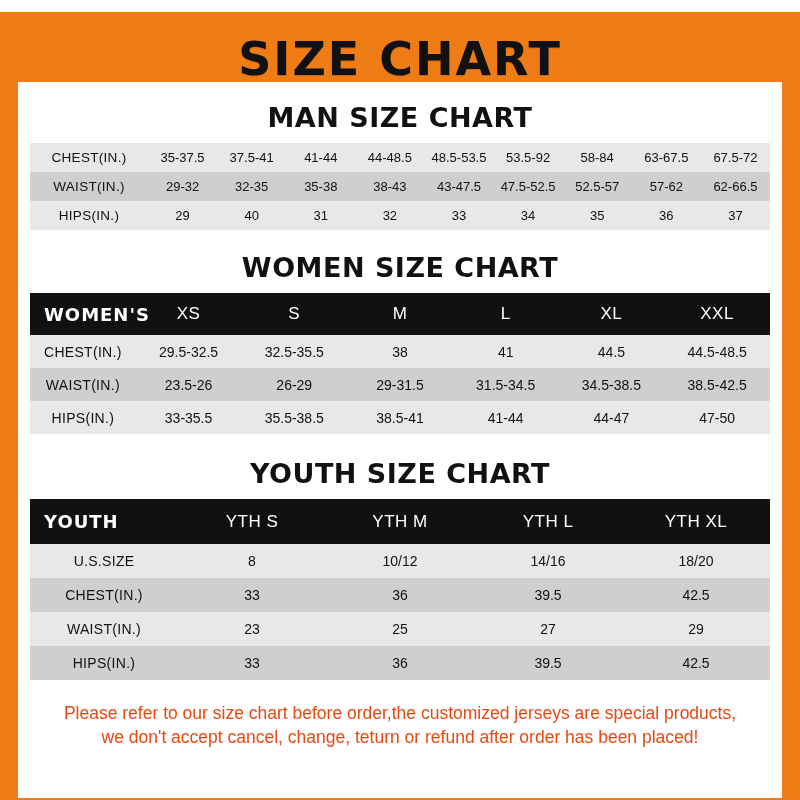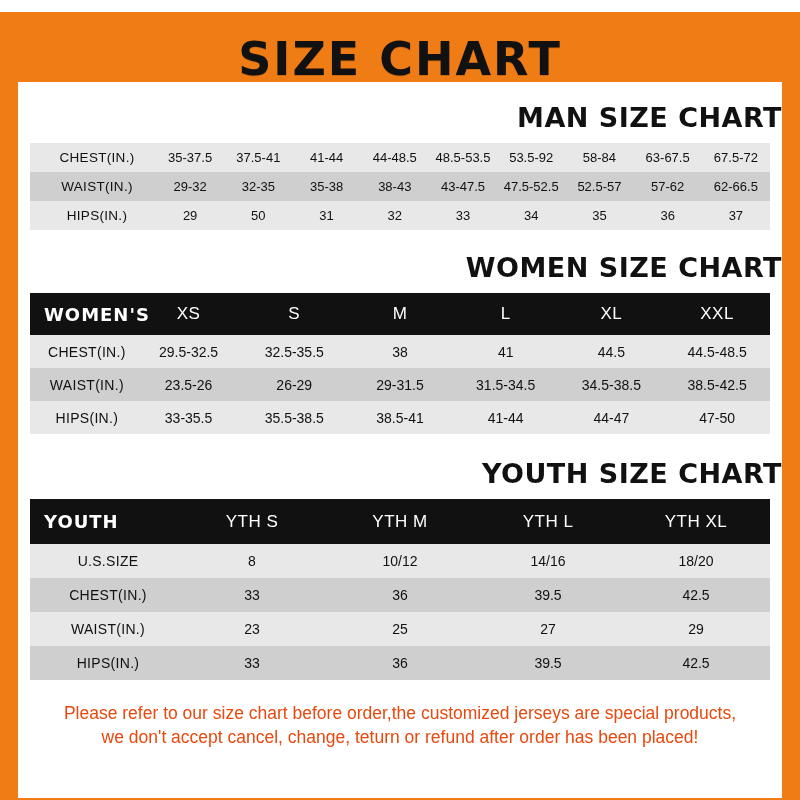--- a/index.html
+++ b/index.html
@@ -33,21 +33,21 @@
   .banner-title {
     font-family: "DejaVu Sans", sans-serif;
     font-weight: bold;
     font-size: 46px;
     letter-spacing: 2px;
     color: #111111;
     line-height: 1;
     text-shadow: 0 1px 0 rgba(0,0,0,0.15);
   }
   .section-title {
-    text-align: right;
+    text-align: center;
     font-family: "DejaVu Sans", sans-serif;
     font-weight: bold;
     font-size: 27px;
     color: #111111;
     letter-spacing: 0.5px;
   }
   .s1-title { margin-top: 20px; }
   .s2-title { margin-top: 22px; }
   .s3-title { margin-top: 24px; }
 
@@ -82,21 +82,20 @@
   .row-a td { background: #e8e8e8; }
   .row-b td { background: #cfcfcf; }
   .data-row td {
     height: 29px;
     font-size: 13px;
     color: #111111;
   }
   .data-row td.label {
     font-size: 13.5px;
     letter-spacing: 0.3px;
-    padding-left: 8px;
   }
 
   
   .men { width: 740px; }
   .men td.label { width: 118px; }
 
   
   .women { width: 740px; }
   .women .hdr-row td { height: 42px; font-size: 17px; }
   .women .hdr-row td.corner { font-size: 18px; }
@@ -160,21 +159,21 @@
       <td>38-43</td>
       <td>43-47.5</td>
       <td>47.5-52.5</td>
       <td>52.5-57</td>
       <td>57-62</td>
       <td>62-66.5</td>
     </tr>
     <tr class="data-row row-a">
       <td class="label">HIPS(IN.)</td>
       <td>29</td>
-      <td>50</td>
+      <td>40</td>
       <td>31</td>
       <td>32</td>
       <td>33</td>
       <td>34</td>
       <td>35</td>
       <td>36</td>
       <td>37</td>
     </tr>
   </tbody>
     </table>

